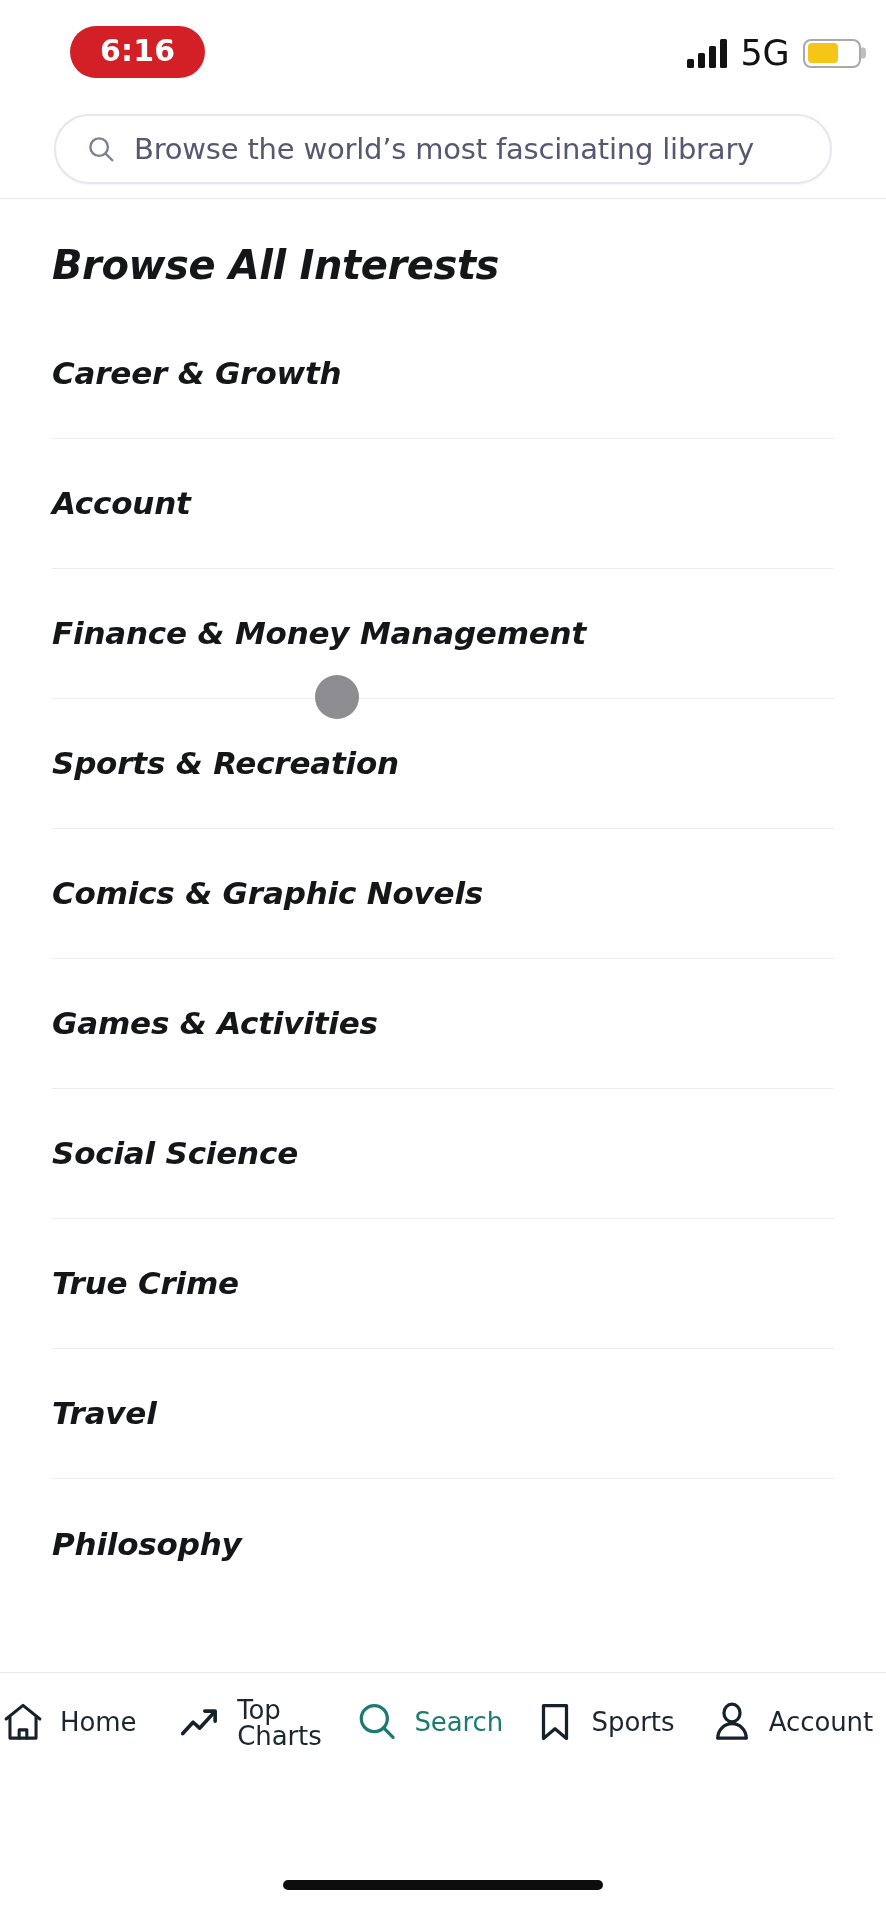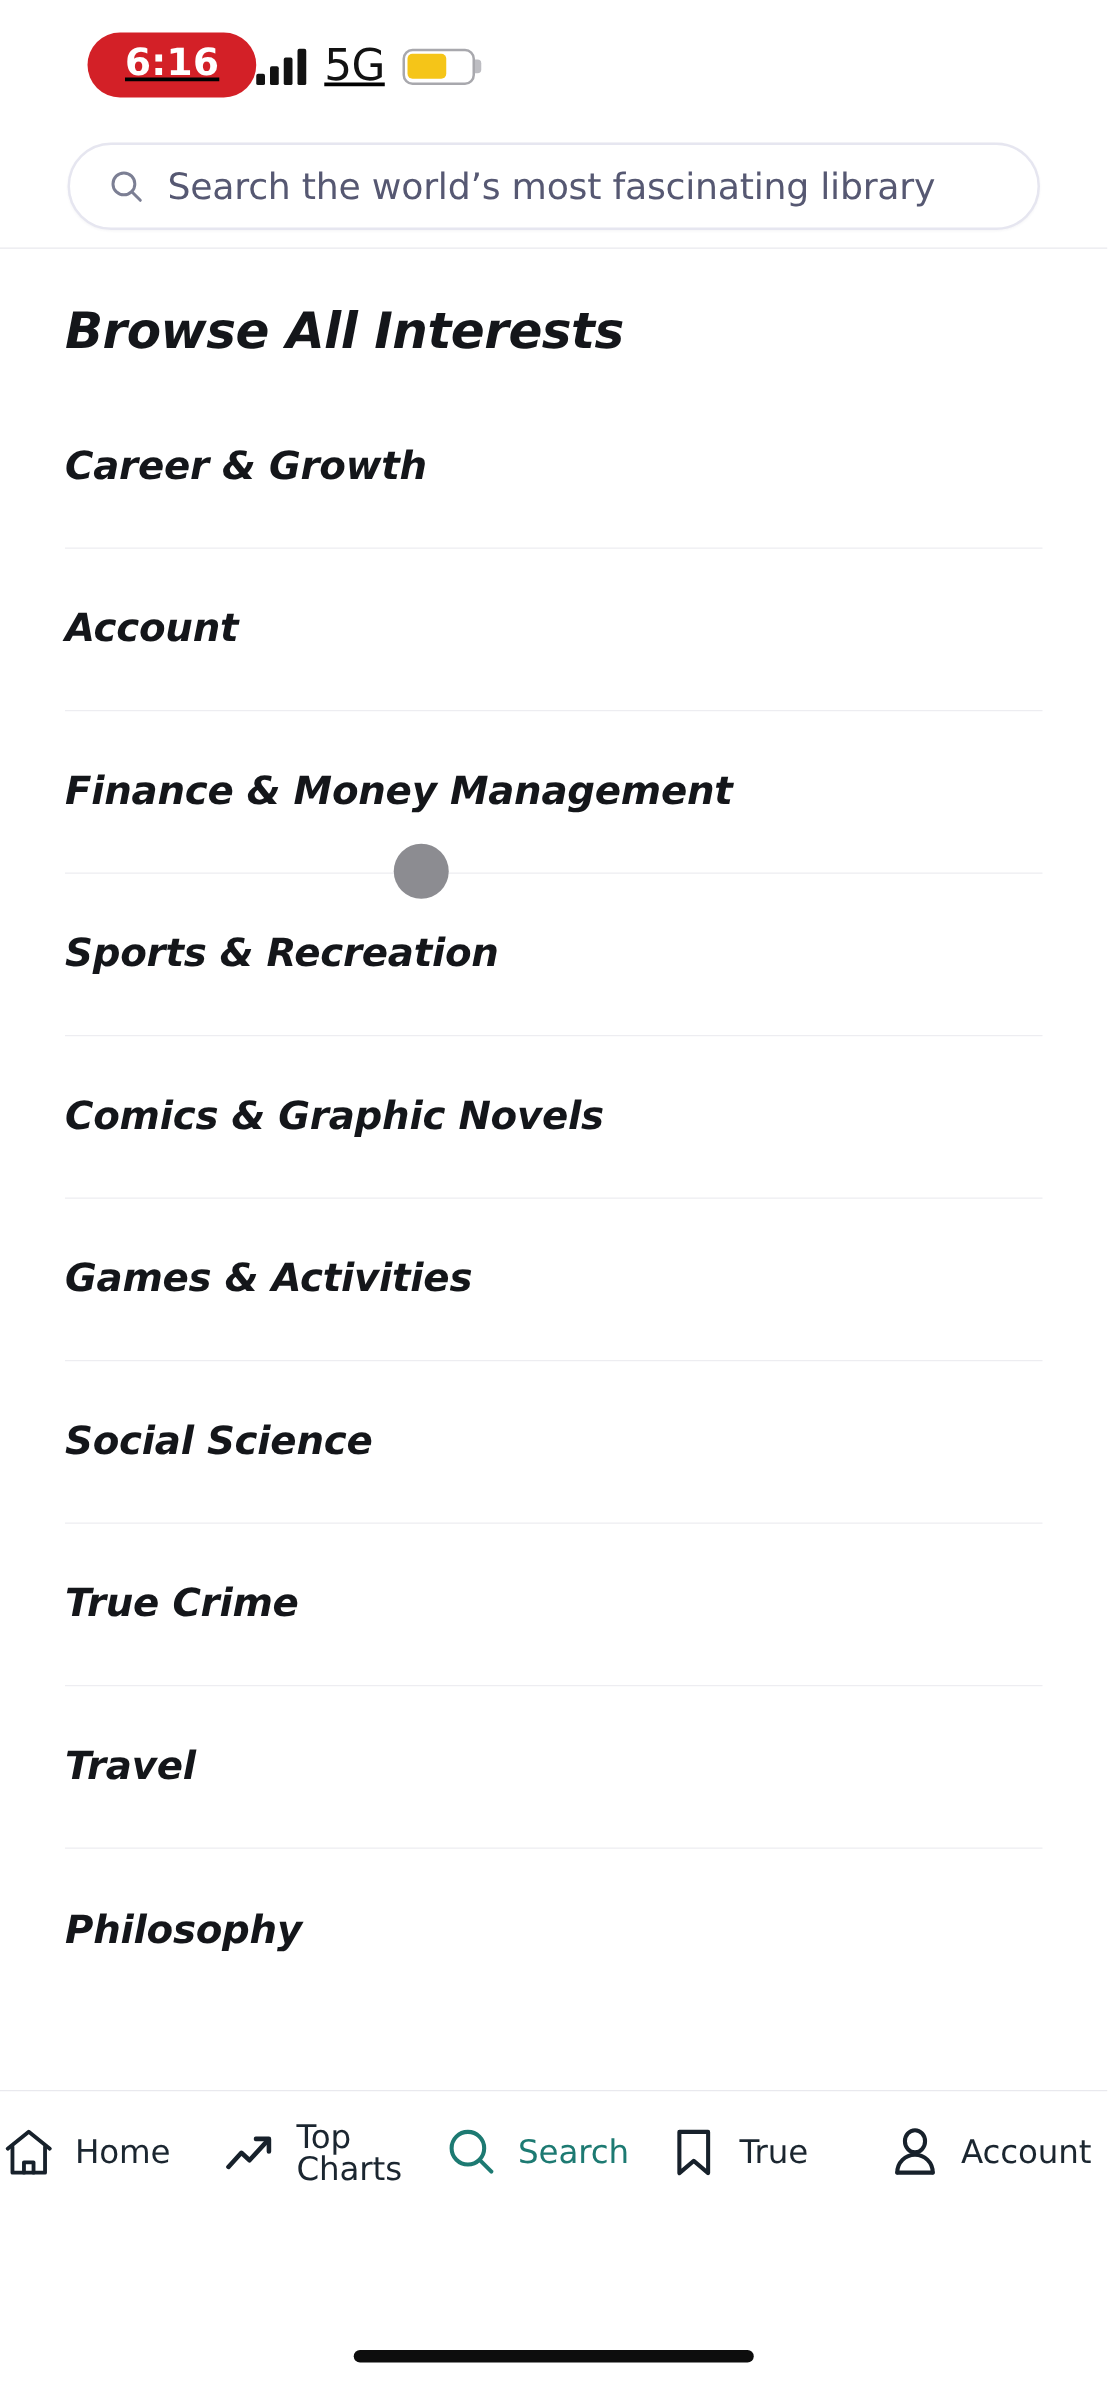--- a/index.html
+++ b/index.html
@@ -21,23 +21,22 @@
     flex-direction: column;
   }
 
   
   .status-bar {
     position: relative;
     height: 100px;
     flex: 0 0 100px;
     display: flex;
     align-items: center;
-    justify-content: flex-start;
+    justify-content: space-between;
     padding: 0 25px 0 70px;
-    text-decoration: underline;
   }
 
   .time-pill {
     background: #d32027;
     color: #ffffff;
     font-size: 30px;
     font-weight: 600;
     letter-spacing: 0.2px;
     border-radius: 28px;
     padding: 10px 30px 12px 30px;
@@ -258,21 +257,21 @@
   </div>
 
   <div class="search-wrap">
     <div class="search-field">
       <span class="search-icon">
         <svg width="30" height="30" viewBox="0 0 24 24" fill="none" stroke="#7c7f94" stroke-width="1.9" stroke-linecap="round">
           <circle cx="10.5" cy="10.5" r="7"></circle>
           <line x1="15.7" y1="15.7" x2="21" y2="21"></line>
         </svg>
       </span>
-      <span class="search-placeholder">Search the world’s most fascinating library</span>
+      <span class="search-placeholder">Browse the world’s most fascinating library</span>
     </div>
   </div>
 
   <div class="header-rule"></div>
 
   <div class="content">
 
     <div class="page-title">Browse All Interests</div>
 
     <div class="interest-list">
@@ -343,21 +342,21 @@
       </span>
       <span class="tab-label">Search</span>
     </div>
 
     <div class="tab">
       <span class="tab-icon">
         <svg width="46" height="46" viewBox="0 0 24 24" fill="none" stroke="#17212b" stroke-width="1.7" stroke-linejoin="round" stroke-linecap="round">
           <path d="M6 3.4h12v17.2l-6-5.1-6 5.1z"></path>
         </svg>
       </span>
-      <span class="tab-label">True</span>
+      <span class="tab-label">Sports</span>
     </div>
 
     <div class="tab">
       <span class="tab-icon">
         <svg width="46" height="46" viewBox="0 0 24 24" fill="none" stroke="#17212b" stroke-width="1.7" stroke-linejoin="round" stroke-linecap="round">
           <ellipse cx="12" cy="7.3" rx="4.2" ry="4.6"></ellipse>
           <path d="M4.6 20.3a7.4 7.4 0 0 1 14.8 0"></path>
           <line x1="4.6" y1="20.4" x2="19.4" y2="20.4"></line>
         </svg>
       </span>

